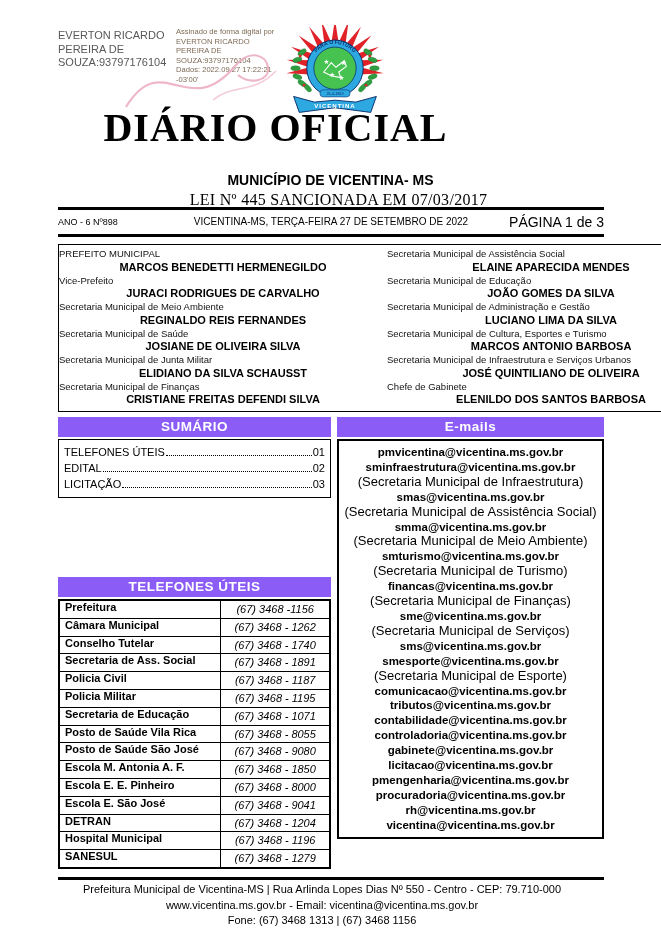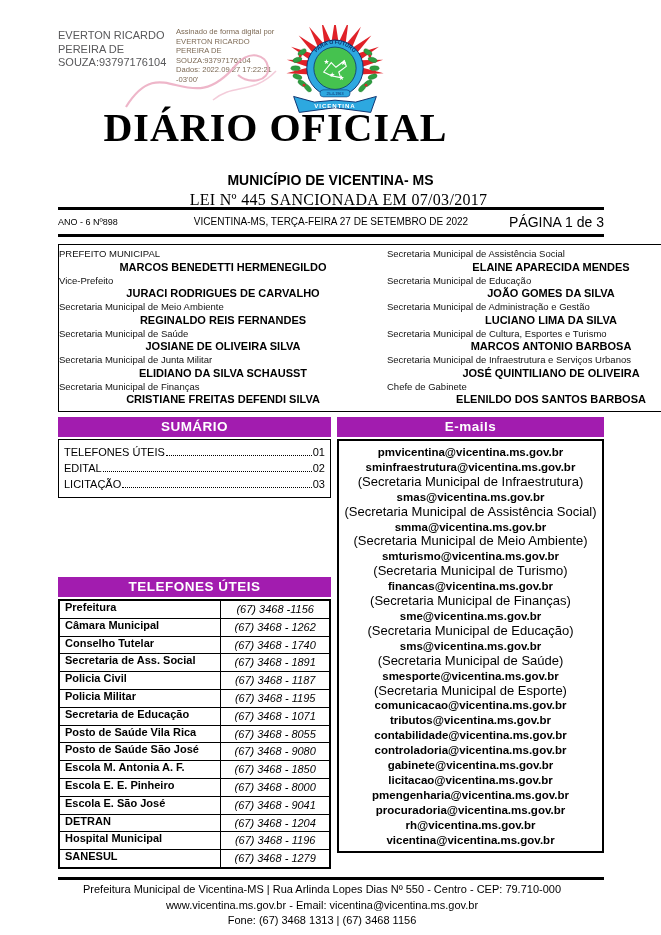--- a/index.html
+++ b/index.html
@@ -31,21 +31,21 @@
 
   
   .officials{position:absolute;top:244px;left:58px;width:658px;height:168px;border:1px solid #000;
              box-sizing:border-box;display:flex;padding:3px 0;}
   .off-col{width:50%;}
   .off-entry{height:26.5px;}
   .off-role{font-size:9.5px;line-height:11.5px;color:#111;}
   .off-name{font-size:11px;font-weight:bold;line-height:14.5px;text-align:center;}
 
   
-  .bar{background:#a21caf;color:#fff;font-weight:bold;font-size:13.5px;text-align:center;
+  .bar{background:#8b5cf6;color:#fff;font-weight:bold;font-size:13.5px;text-align:center;
        height:20px;line-height:20px;letter-spacing:0.5px;}
 
   
   .left-col{position:absolute;left:58px;top:417px;width:273px;}
   .sum-box{border:1px solid #000;margin-top:2px;padding:4px 5px 5px;}
   .toc-row{display:flex;align-items:baseline;font-size:11px;line-height:16px;}
   .toc-dots{flex:1;border-bottom:1.6px dotted #000;margin:0 1px 3px 1px;}
   .toc-page{font-size:11px;}
 
   .tel-wrap{position:absolute;left:58px;top:577px;width:273px;}
@@ -300,23 +300,22 @@
     <div class="em-plain">(Secretaria Municipal de Infraestrutura)</div>
     <div class="em-bold">smas@vicentina.ms.gov.br</div>
     <div class="em-plain">(Secretaria Municipal de Assistência Social)</div>
     <div class="em-bold">smma@vicentina.ms.gov.br</div>
     <div class="em-plain">(Secretaria Municipal de Meio Ambiente)</div>
     <div class="em-bold">smturismo@vicentina.ms.gov.br</div>
     <div class="em-plain">(Secretaria Municipal de Turismo)</div>
     <div class="em-bold">financas@vicentina.ms.gov.br</div>
     <div class="em-plain">(Secretaria Municipal de Finanças)</div>
     <div class="em-bold">sme@vicentina.ms.gov.br</div>
-    <div class="em-plain">(Secretaria Municipal de Educação)</div>
+    <div class="em-plain">(Secretaria Municipal de Serviços)</div>
     <div class="em-bold">sms@vicentina.ms.gov.br</div>
-    <div class="em-plain">(Secretaria Municipal de Saúde)</div>
     <div class="em-bold">smesporte@vicentina.ms.gov.br</div>
     <div class="em-plain">(Secretaria Municipal de Esporte)</div>
     <div class="em-bold">comunicacao@vicentina.ms.gov.br</div>
     <div class="em-bold">tributos@vicentina.ms.gov.br</div>
     <div class="em-bold">contabilidade@vicentina.ms.gov.br</div>
     <div class="em-bold">controladoria@vicentina.ms.gov.br</div>
     <div class="em-bold">gabinete@vicentina.ms.gov.br</div>
     <div class="em-bold">licitacao@vicentina.ms.gov.br</div>
     <div class="em-bold">pmengenharia@vicentina.ms.gov.br</div>
     <div class="em-bold">procuradoria@vicentina.ms.gov.br</div>

